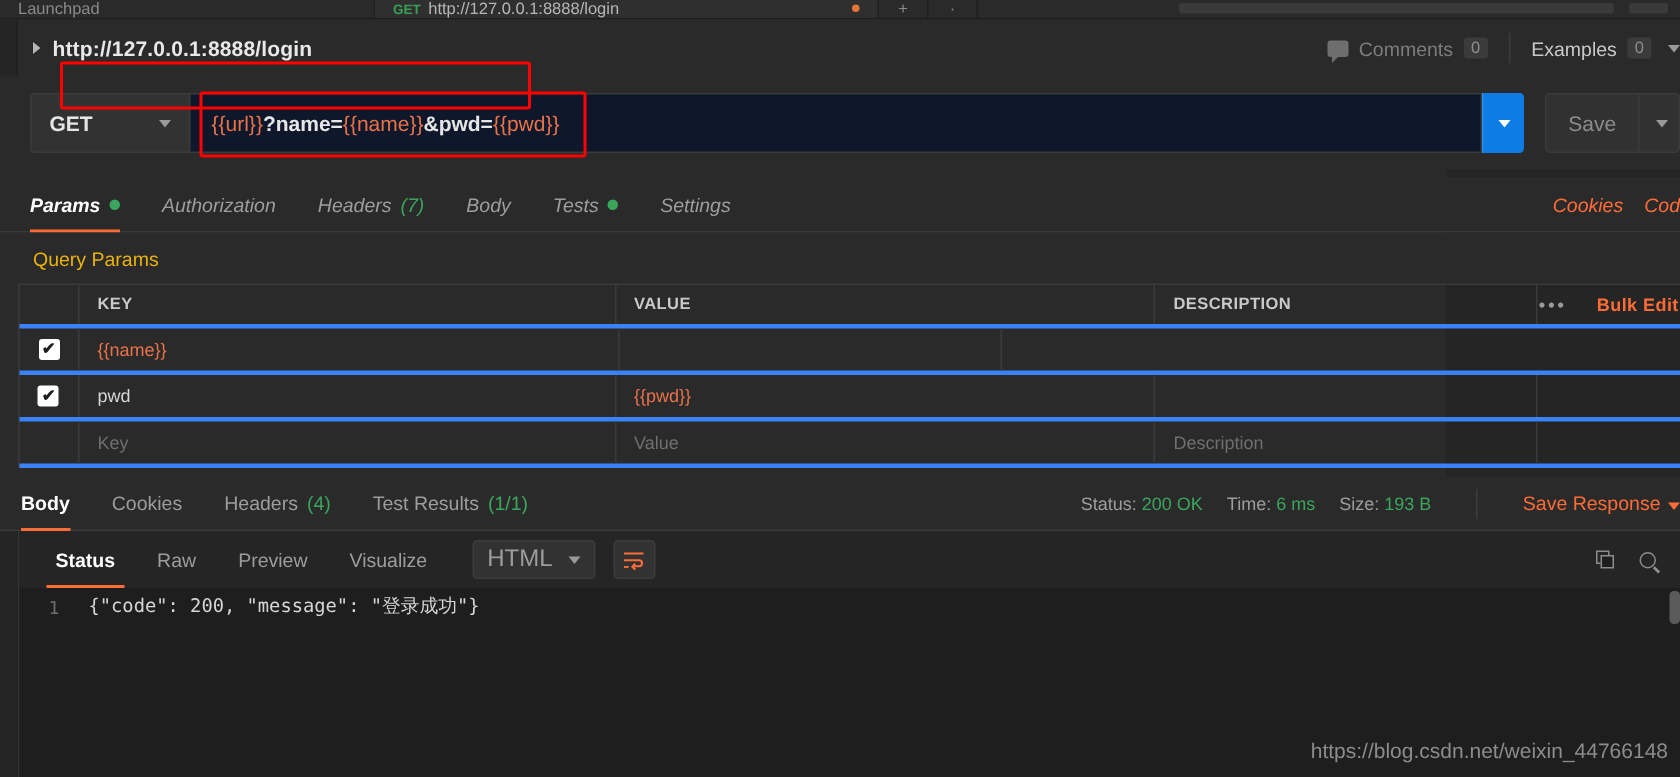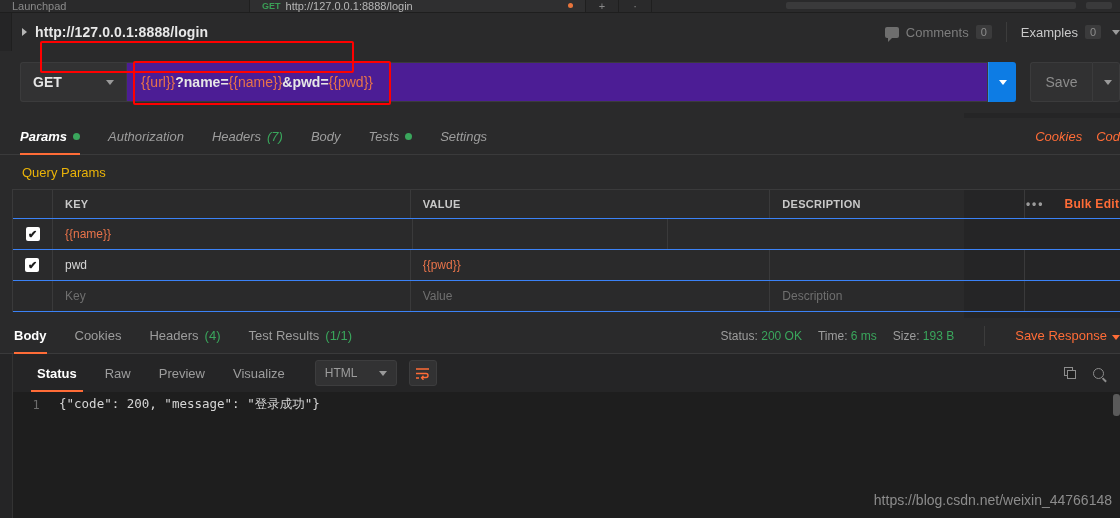--- a/index.html
+++ b/index.html
@@ -74,21 +74,21 @@
     width: 106px; height: 40px; background: #323233; border: 1px solid #3b3b3c;
     border-right: none; border-radius: 3px 0 0 3px;
     display: flex; align-items: center; padding: 0 12px; color: #e6e6e6;
     font-size: 14px; font-weight: bold;
   }
   .method-caret {
     margin-left: auto; width: 0; height: 0;
     border-top: 5px solid #9a9a9a; border-left: 4px solid transparent; border-right: 4px solid transparent;
   }
   .url-field {
-    flex: 1; height: 40px; background: #4c1d95; border: 1px solid #3b3b3c;
+    flex: 1; height: 40px; background: #0f172a; border: 1px solid #3b3b3c;
     display: flex; align-items: center; padding: 0 14px; font-size: 14px;
     color: #e6e6e6; font-weight: bold; position: relative;
   }
   .var { color: #e8734a; font-weight: normal; }
   .hl-url {
     position: absolute; left: 133px; top: 61px; width: 258px; height: 44px;
     border: 2px solid #ff0000; border-radius: 2px; pointer-events: none; z-index: 20;
   }
   .send-btn {
     width: 78px; height: 40px; background: #0d7ce4; color: #fff;
@@ -142,21 +142,21 @@
   
   .qp-label {
     position: absolute; left: 0; top: 155px; width: 1120px; height: 34px;
     display: flex; align-items: center; background: #2a2a2b;
   }
   .qp-text { font-size: 13px; color: #eab308; padding-left: 22px; }
   .tbl {
     position: absolute; left: 12px; top: 189px; width: 1108px;
     border-top: 1px solid #3a3a3b; border-left: 1px solid #3a3a3b;
   }
-  .trow { display: flex; height: 31px; border-bottom: 1px solid #3b82f6; }
+  .trow { display: flex; height: 31px; border-bottom: 3px solid #3b82f6; }
   .trow.head { height: 29px; }
   .tcell {
     display: flex; align-items: center; border-right: 1px solid #3a3a3b;
     font-size: 12px; color: #d6d6d6; padding: 0 12px; overflow: hidden;
   }
   .c-check { width: 40px; justify-content: center; padding: 0; }
   .c-key { width: 358px; }
   .c-val { width: 360px; }
   .c-desc { width: 255px; }
   .c-act { width: 95px; justify-content: center; gap: 10px; border-right: none; }
@@ -204,21 +204,21 @@
     height: 24px; display: flex; align-items: center; padding: 0 14px;
     font-size: 13px; color: #9d9d9d; position: relative;
   }
   .vtab.active { color: #ffffff; font-weight: bold; }
   .vtab.active:after {
     content: ""; position: absolute; left: 8px; right: 8px; bottom: -7px; height: 2px; background: #ff6c37;
   }
   .fmt-box {
     width: 82px; height: 26px; background: #323233; border: 1px solid #3d3d3e;
     border-radius: 3px; display: flex; align-items: center; padding: 0 9px;
-    font-size: 12px; color: #9d9d9d; margin-left: 16px;
+    font-size: 16px; color: #9d9d9d; margin-left: 16px;
   }
   .wrap-btn {
     width: 28px; height: 26px; background: #323233; border: 1px solid #3d3d3e;
     border-radius: 3px; display: flex; align-items: center; justify-content: center;
     margin-left: 12px;
   }
   .bt-right { margin-left: auto; display: flex; align-items: center; gap: 16px; padding-right: 16px; }
   .code-area { position: relative; height: 126px; background: #1e1e1e; }
   .code-line { display: flex; align-items: center; height: 22px; padding-top: 3px; }
   .lineno { width: 46px; text-align: center; color: #6d6d6d; font-size: 12px;

